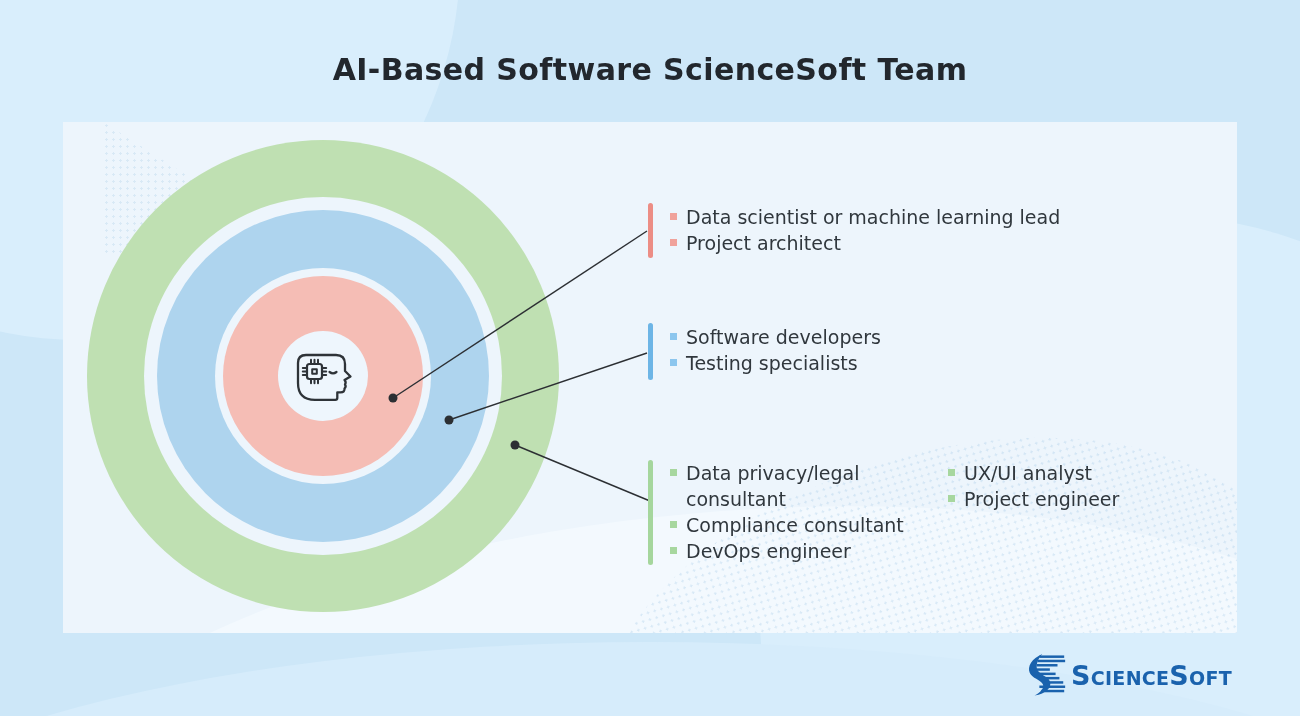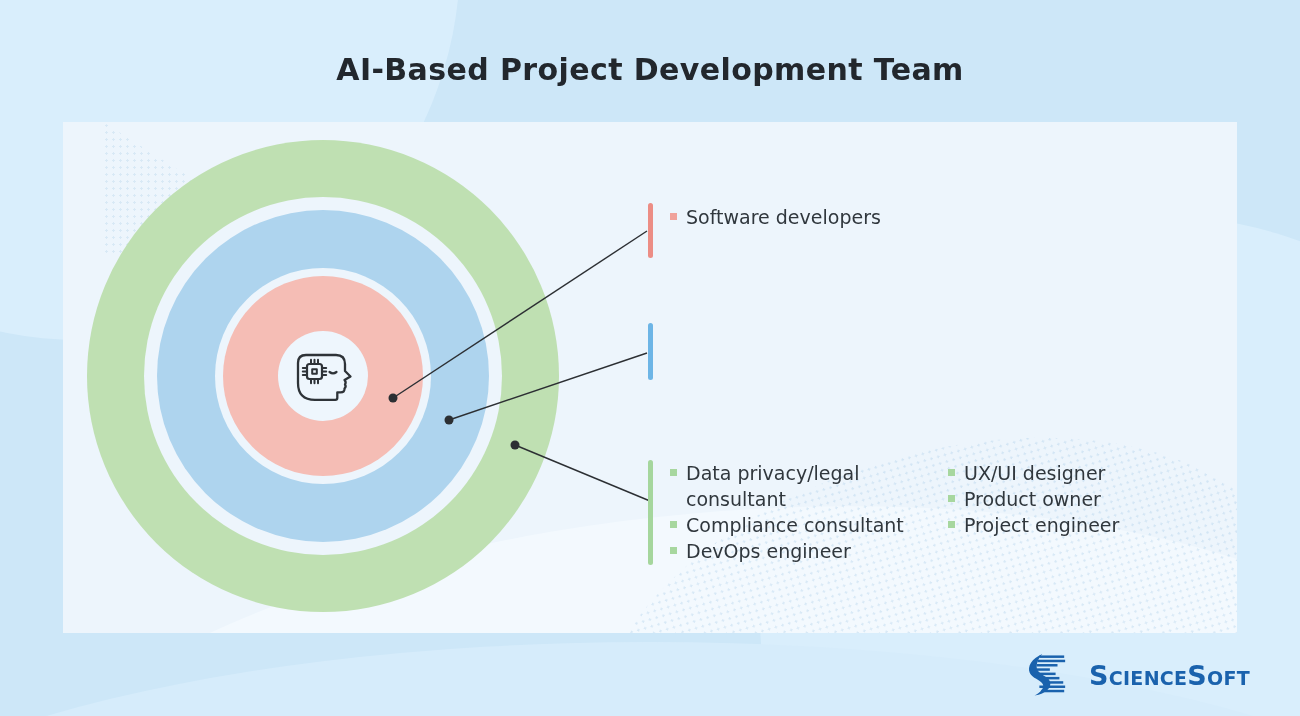--- a/index.html
+++ b/index.html
@@ -76,35 +76,35 @@
   .txt { white-space: pre-line; }
   .bullet {
     position: absolute; left: 0; top: 9px;
     width: 7px; height: 7px; display: block;
   }
   .group-1 .bullet { background: #f0a29b; }
   .group-2 .bullet { background: #8cc6ee; }
   .group-3 .bullet { background: #a7d79f; }
 
   
-  .logo { position: absolute; left: 1026px; top: 654px; display: flex; align-items: center; gap: 21px; z-index: 3; }
+  .logo { position: absolute; left: 1026px; top: 654px; display: flex; align-items: center; gap: 3px; z-index: 3; }
   .logo-text {
     font-variant: small-caps;
     font-weight: 700; font-size: 27px; letter-spacing: 0.3px;
     color: #1a62ad;
   }
 </style>
 </head>
 <body>
 
 <div class="bg-shape bg-tl"></div>
 <div class="bg-shape bg-br"></div>
 <div class="bg-shape bg-bottom"></div>
 
-<h1 class="title">AI-Based Project Development Team</h1>
+<h1 class="title">AI-Based Software ScienceSoft Team</h1>
 
 <div class="panel">
   <div class="panel-wave"></div>
   <div class="panel-dots"></div>
   <div class="panel-dots-tl"></div>
 </div>
 
 <svg class="diagram" width="1300" height="716" viewBox="0 0 1300 716">
   <circle cx="323" cy="376" r="236" fill="#bfe0b2"></circle>
   <circle cx="323" cy="376" r="179" fill="#edf5fc"></circle>
@@ -145,44 +145,47 @@
         <line x1="34" y1="30" x2="38.2" y2="30"></line>
     </g>
     <path stroke-width="2.2" d="M 41.5 27 q 3.5 2.6 7 0"></path>
   </g>
 </svg>
 
 <section class="group group-1">
   <span class="bar"></span>
   <div class="cols">
     <ul class="col">
-      <li><span class="bullet"></span></li>
-      <li><span class="bullet"></span><span class="txt">Software developers</span></li>
+      <li><span class="bullet"></span><span class="txt">Data scientist or machine learning lead</span></li>
+      <li><span class="bullet"></span><span class="txt">Project architect</span></li>
     </ul>
   </div>
 </section>
 
 <section class="group group-2">
   <span class="bar"></span>
   <div class="cols">
+    <ul class="col">
+      <li><span class="bullet"></span><span class="txt">Software developers</span></li>
+      <li><span class="bullet"></span><span class="txt">Testing specialists</span></li>
+    </ul>
   </div>
 </section>
 
 <section class="group group-3">
   <span class="bar"></span>
   <div class="cols">
     <ul class="col">
       <li><span class="bullet"></span><span class="txt">Data privacy/legal
 consultant</span></li>
       <li><span class="bullet"></span><span class="txt">Compliance consultant</span></li>
       <li><span class="bullet"></span><span class="txt">DevOps engineer</span></li>
     </ul>
     <ul class="col">
-      <li><span class="bullet"></span><span class="txt">UX/UI designer</span></li>
-      <li><span class="bullet"></span><span class="txt">Product owner</span></li>
+      <li><span class="bullet"></span><span class="txt">UX/UI analyst</span></li>
       <li><span class="bullet"></span><span class="txt">Project engineer</span></li>
     </ul>
   </div>
 </section>
 
 <div class="logo">
   <svg class="logo-mark" width="42" height="42" viewBox="0 0 44 44">
     <g fill="#1a62ad">
       <rect x="14" y="1.5" width="26" height="2.6"></rect>
       <rect x="12" y="6" width="29" height="2.6"></rect>

